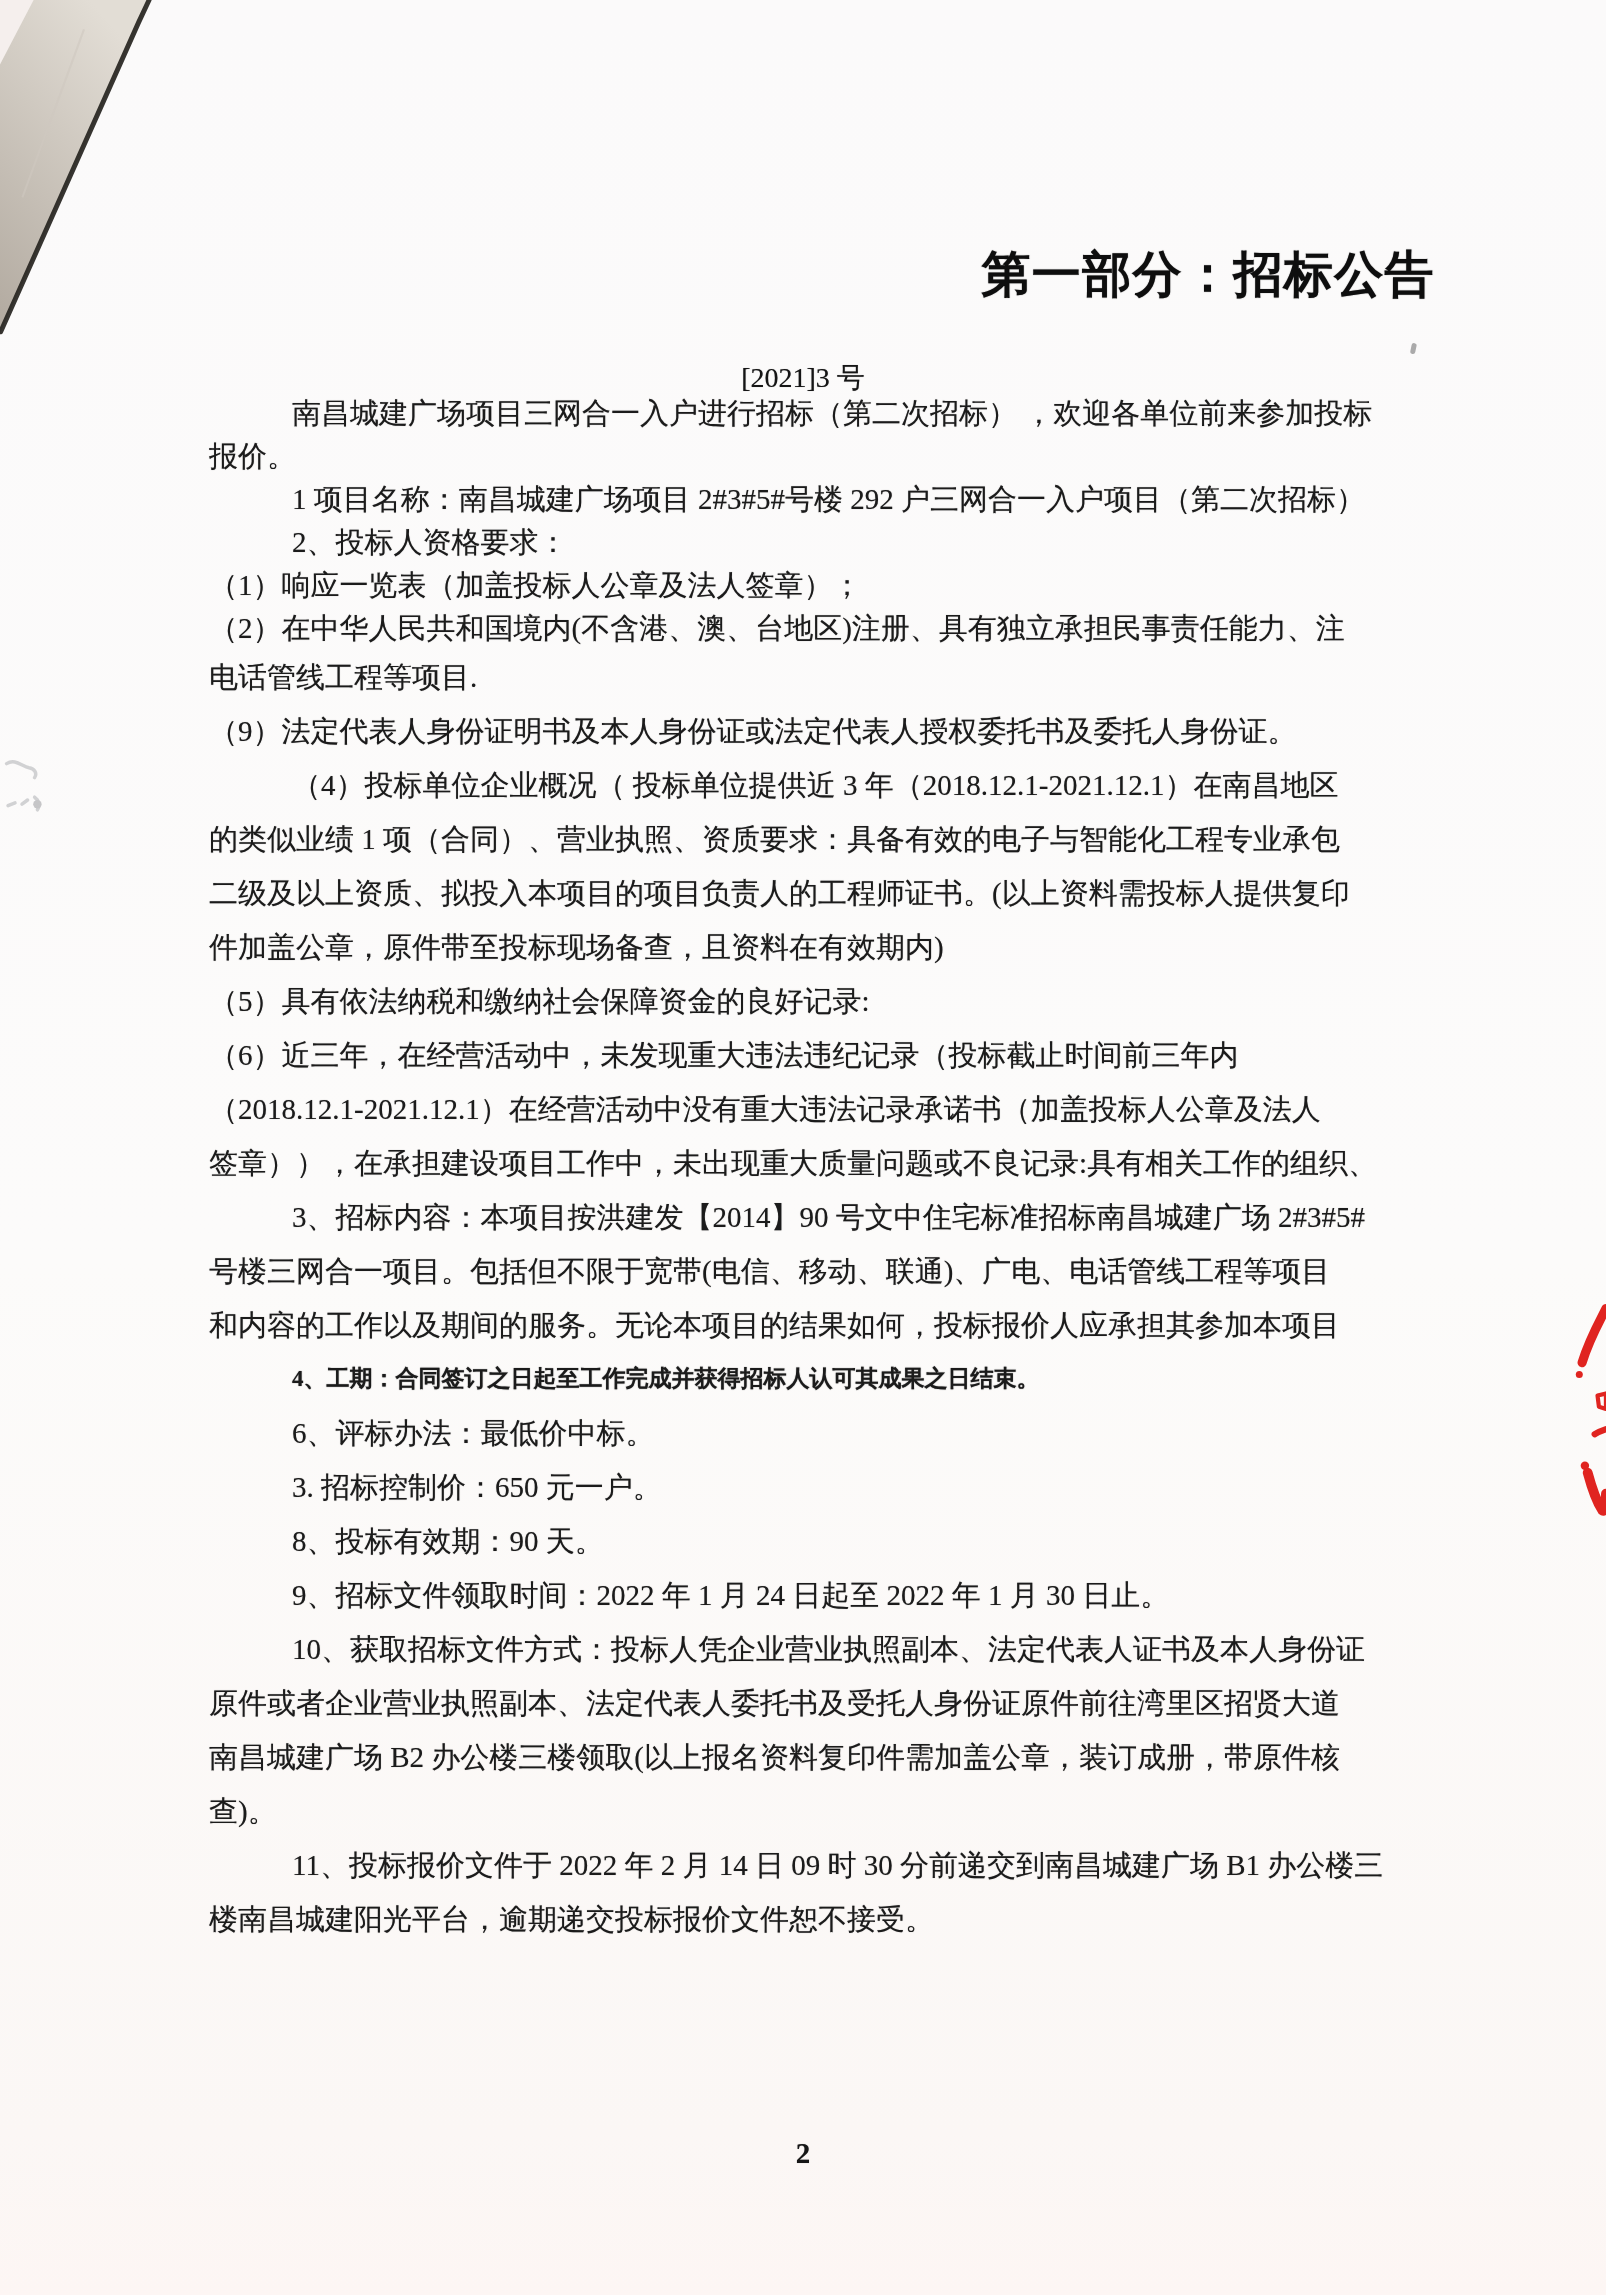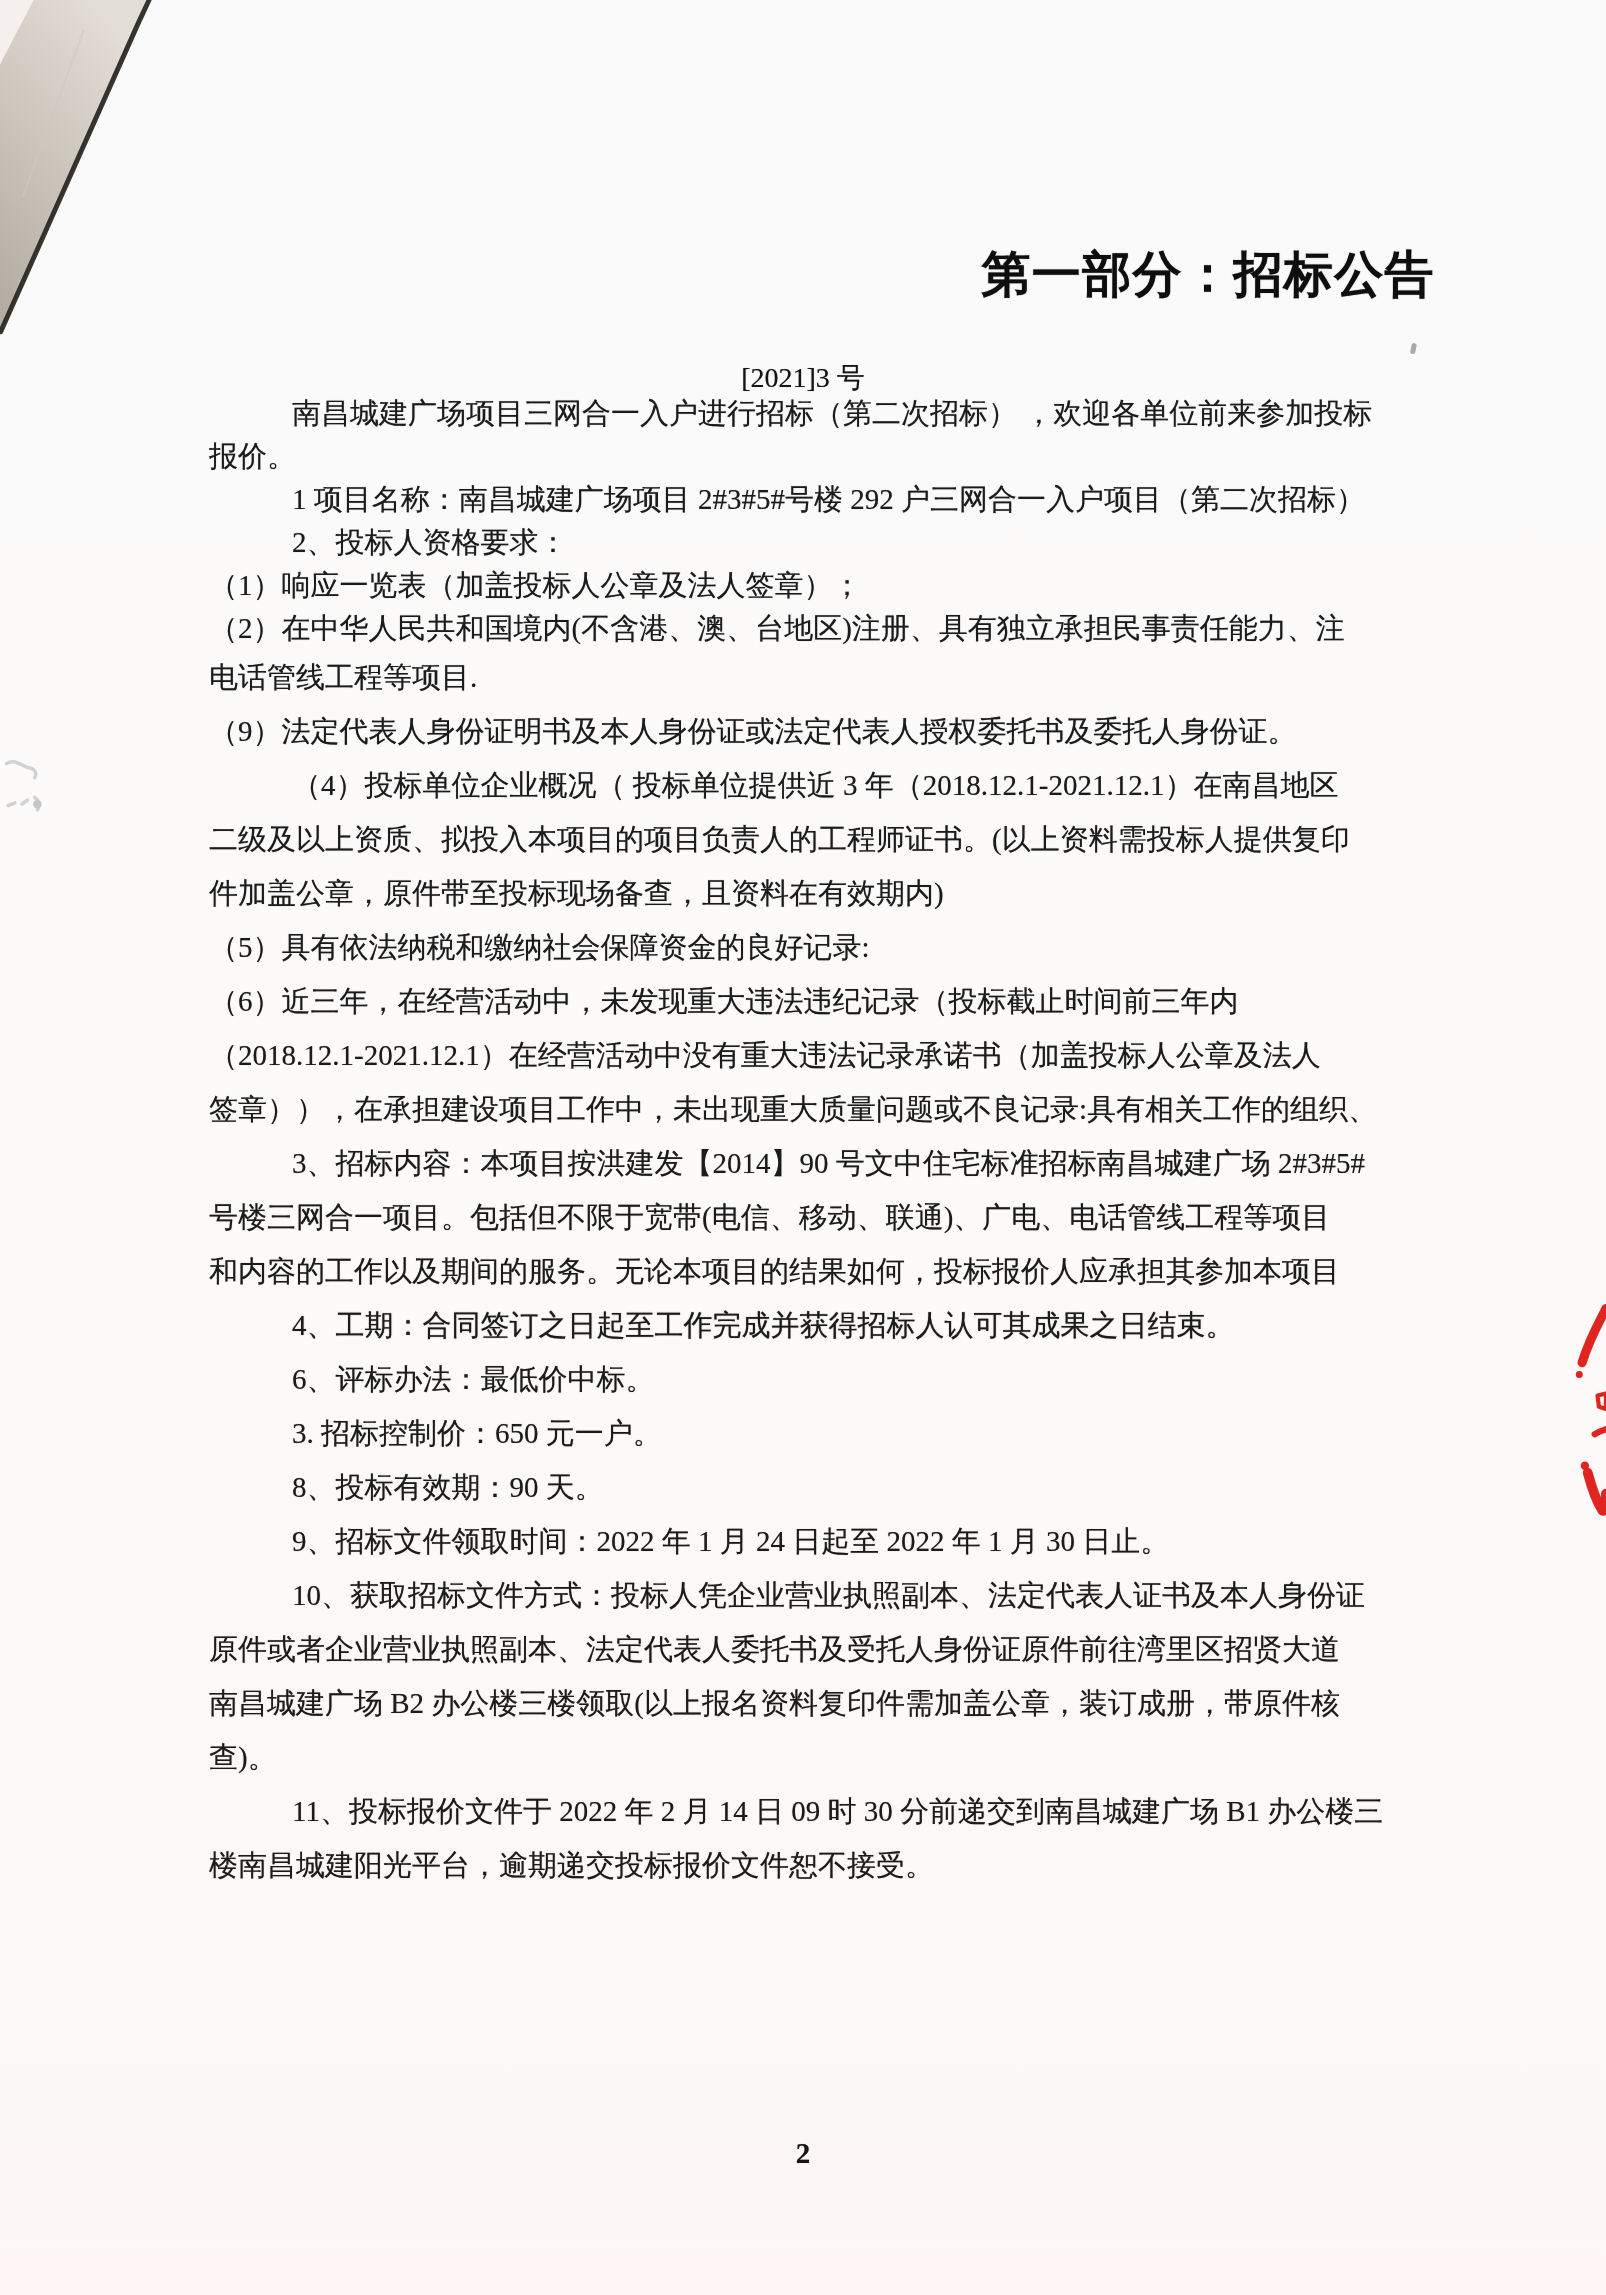--- a/index.html
+++ b/index.html
@@ -32,21 +32,21 @@
   }
   .doc-body{
     position:absolute;top:392px;left:209px;width:1202px;
     font-size:29px;color:#1b1b1b;
     text-shadow:0 0 0.8px rgba(25,25,25,.5);
   }
   .line{white-space:nowrap;}
   .lh-tight{line-height:43px;height:43px;}
   .lh-wide{line-height:54px;height:54px;}
   .indent{padding-left:83px;}
-  .em{font-weight:400;font-size:29px;text-shadow:0 0 1.1px rgba(15,15,15,.65);}
+  .em{font-weight:700;font-size:23px;text-shadow:0 0 1.1px rgba(15,15,15,.65);}
   .page-number{
     position:absolute;top:2137px;left:0;width:1606px;text-align:center;
     font-size:29px;font-weight:600;color:#161616;
     text-shadow:0 0 0.7px rgba(20,20,20,.5);
   }
 </style>
 </head>
 <body>
 
 <div class="page">
@@ -88,20 +88,21 @@
   <div class="doc-body">
       <div class="line lh-tight indent">南昌城建广场项目三网合一入户进行招标（第二次招标） ，欢迎各单位前来参加投标</div>
       <div class="line lh-tight">报价。</div>
       <div class="line lh-tight indent">1 项目名称：南昌城建广场项目 2#3#5#号楼 292 户三网合一入户项目（第二次招标）</div>
       <div class="line lh-tight indent">2、投标人资格要求：</div>
       <div class="line lh-tight">（1）响应一览表（加盖投标人公章及法人签章）；</div>
       <div class="line lh-tight">（2）在中华人民共和国境内(不含港、澳、台地区)注册、具有独立承担民事责任能力、注</div>
       <div class="line lh-wide">电话管线工程等项目.</div>
       <div class="line lh-wide">（9）法定代表人身份证明书及本人身份证或法定代表人授权委托书及委托人身份证。</div>
       <div class="line lh-wide indent">（4）投标单位企业概况（ 投标单位提供近 3 年（2018.12.1-2021.12.1）在南昌地区</div>
+      <div class="line lh-wide">的类似业绩 1 项（合同）、营业执照、资质要求：具备有效的电子与智能化工程专业承包</div>
       <div class="line lh-wide">二级及以上资质、拟投入本项目的项目负责人的工程师证书。(以上资料需投标人提供复印</div>
       <div class="line lh-wide">件加盖公章，原件带至投标现场备查，且资料在有效期内)</div>
       <div class="line lh-wide">（5）具有依法纳税和缴纳社会保障资金的良好记录:</div>
       <div class="line lh-wide">（6）近三年，在经营活动中，未发现重大违法违纪记录（投标截止时间前三年内</div>
       <div class="line lh-wide">（2018.12.1-2021.12.1）在经营活动中没有重大违法记录承诺书（加盖投标人公章及法人</div>
       <div class="line lh-wide">签章）），在承担建设项目工作中，未出现重大质量问题或不良记录:具有相关工作的组织、</div>
       <div class="line lh-wide indent">3、招标内容：本项目按洪建发【2014】90 号文中住宅标准招标南昌城建广场 2#3#5#</div>
       <div class="line lh-wide">号楼三网合一项目。包括但不限于宽带(电信、移动、联通)、广电、电话管线工程等项目</div>
       <div class="line lh-wide">和内容的工作以及期间的服务。无论本项目的结果如何，投标报价人应承担其参加本项目</div>
       <div class="line lh-wide indent em">4、工期：合同签订之日起至工作完成并获得招标人认可其成果之日结束。</div>

